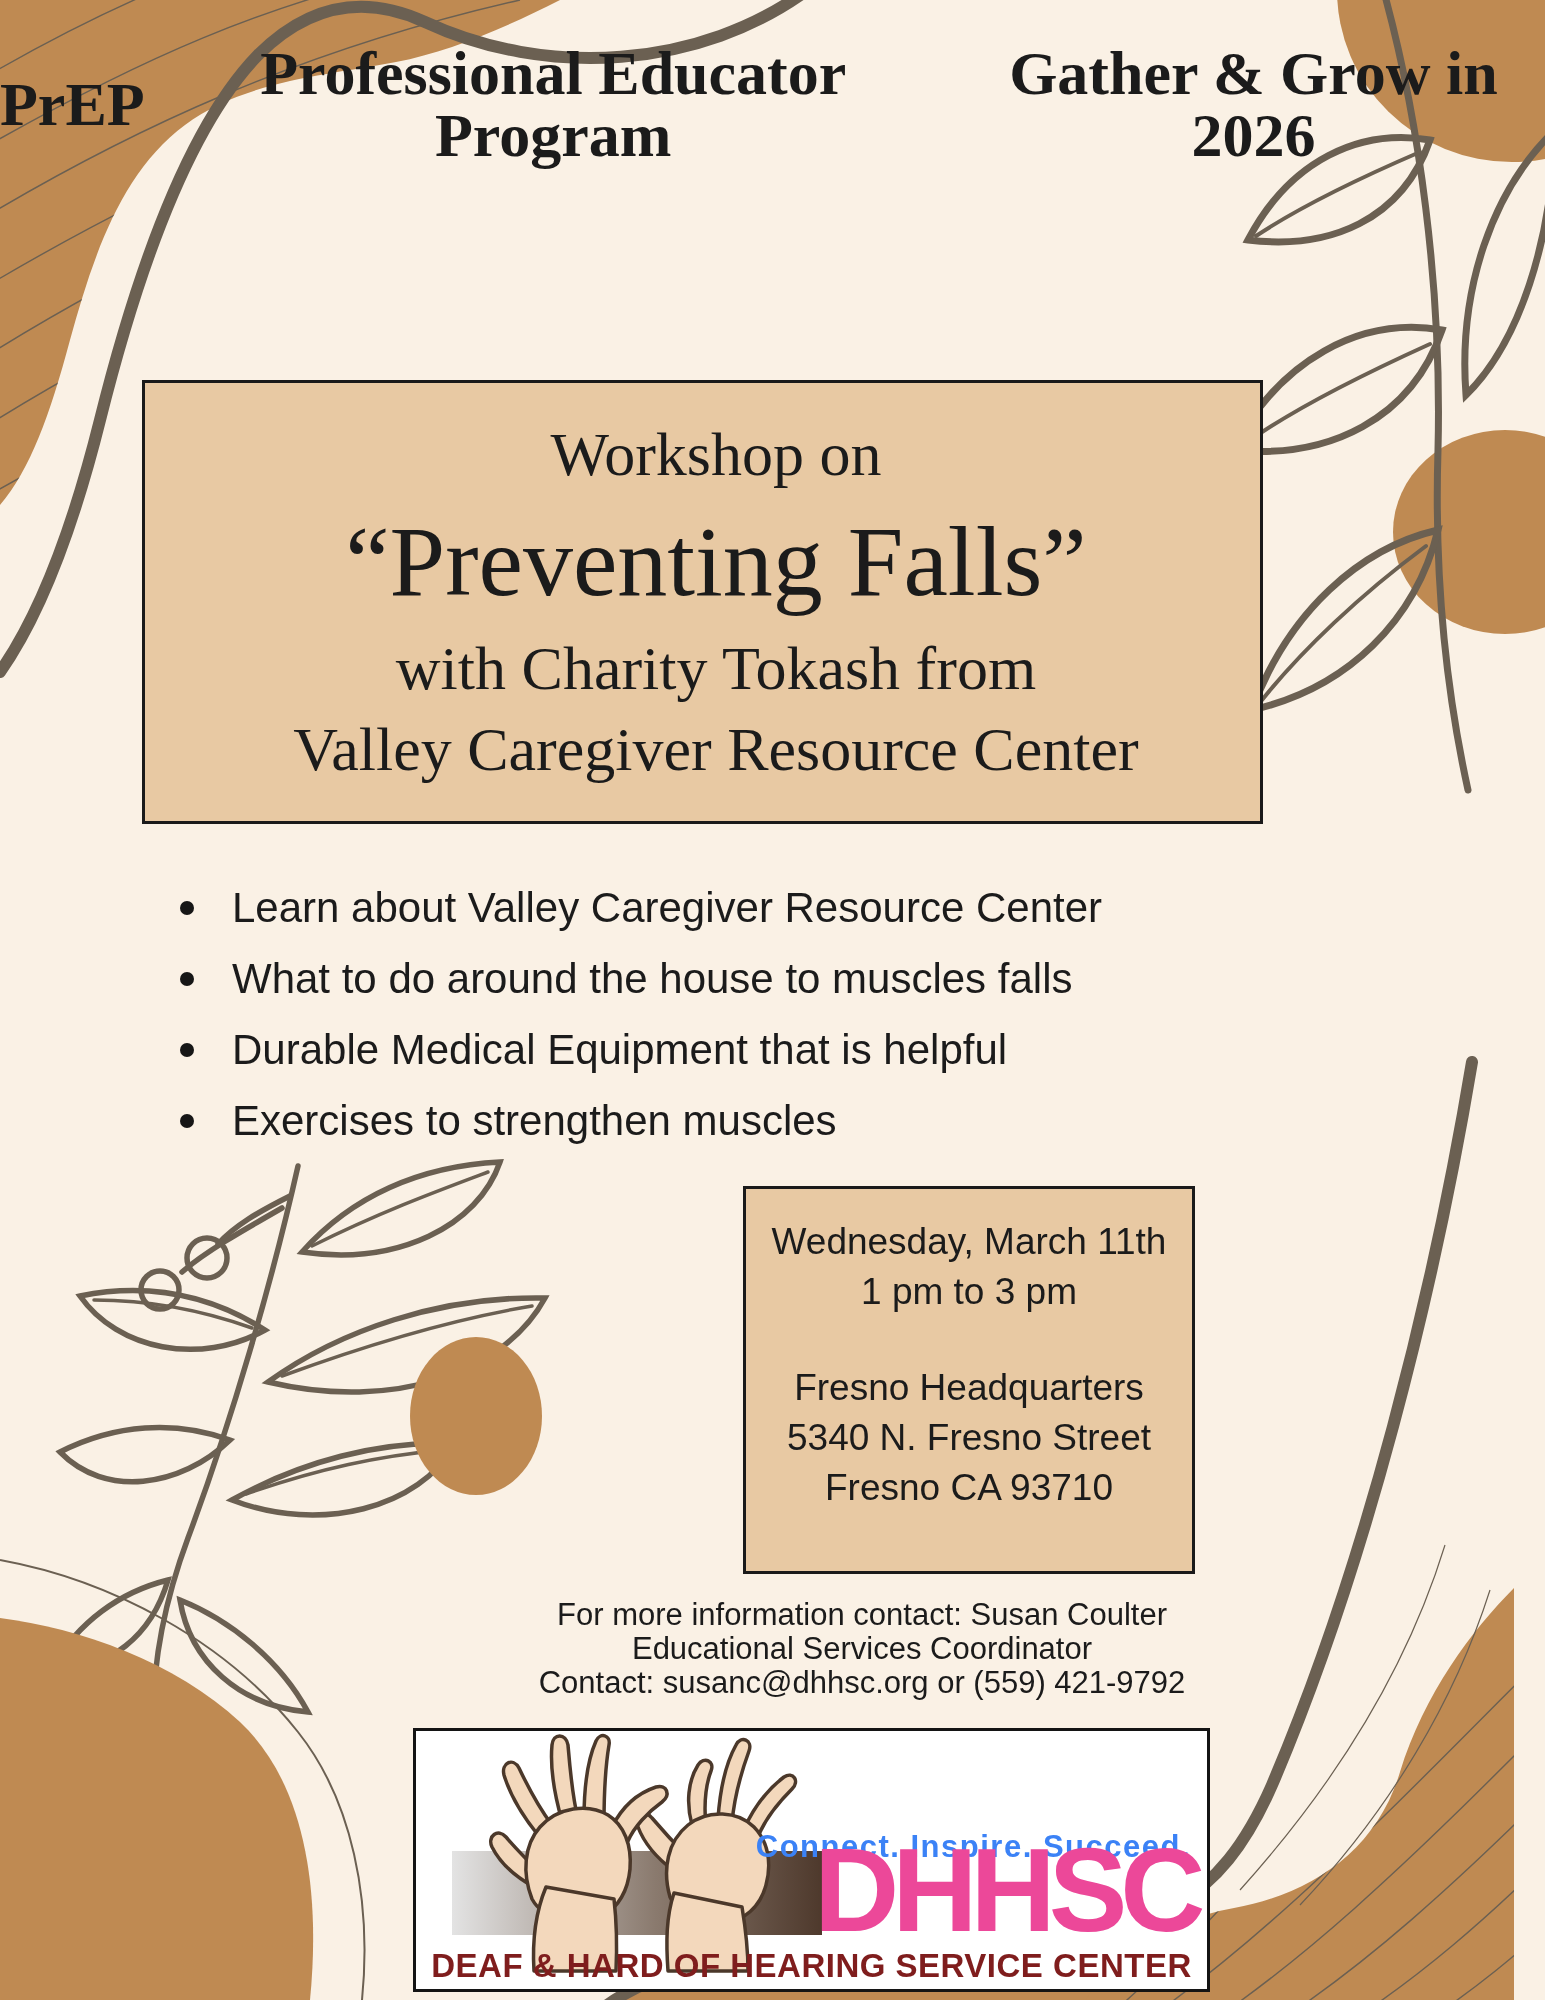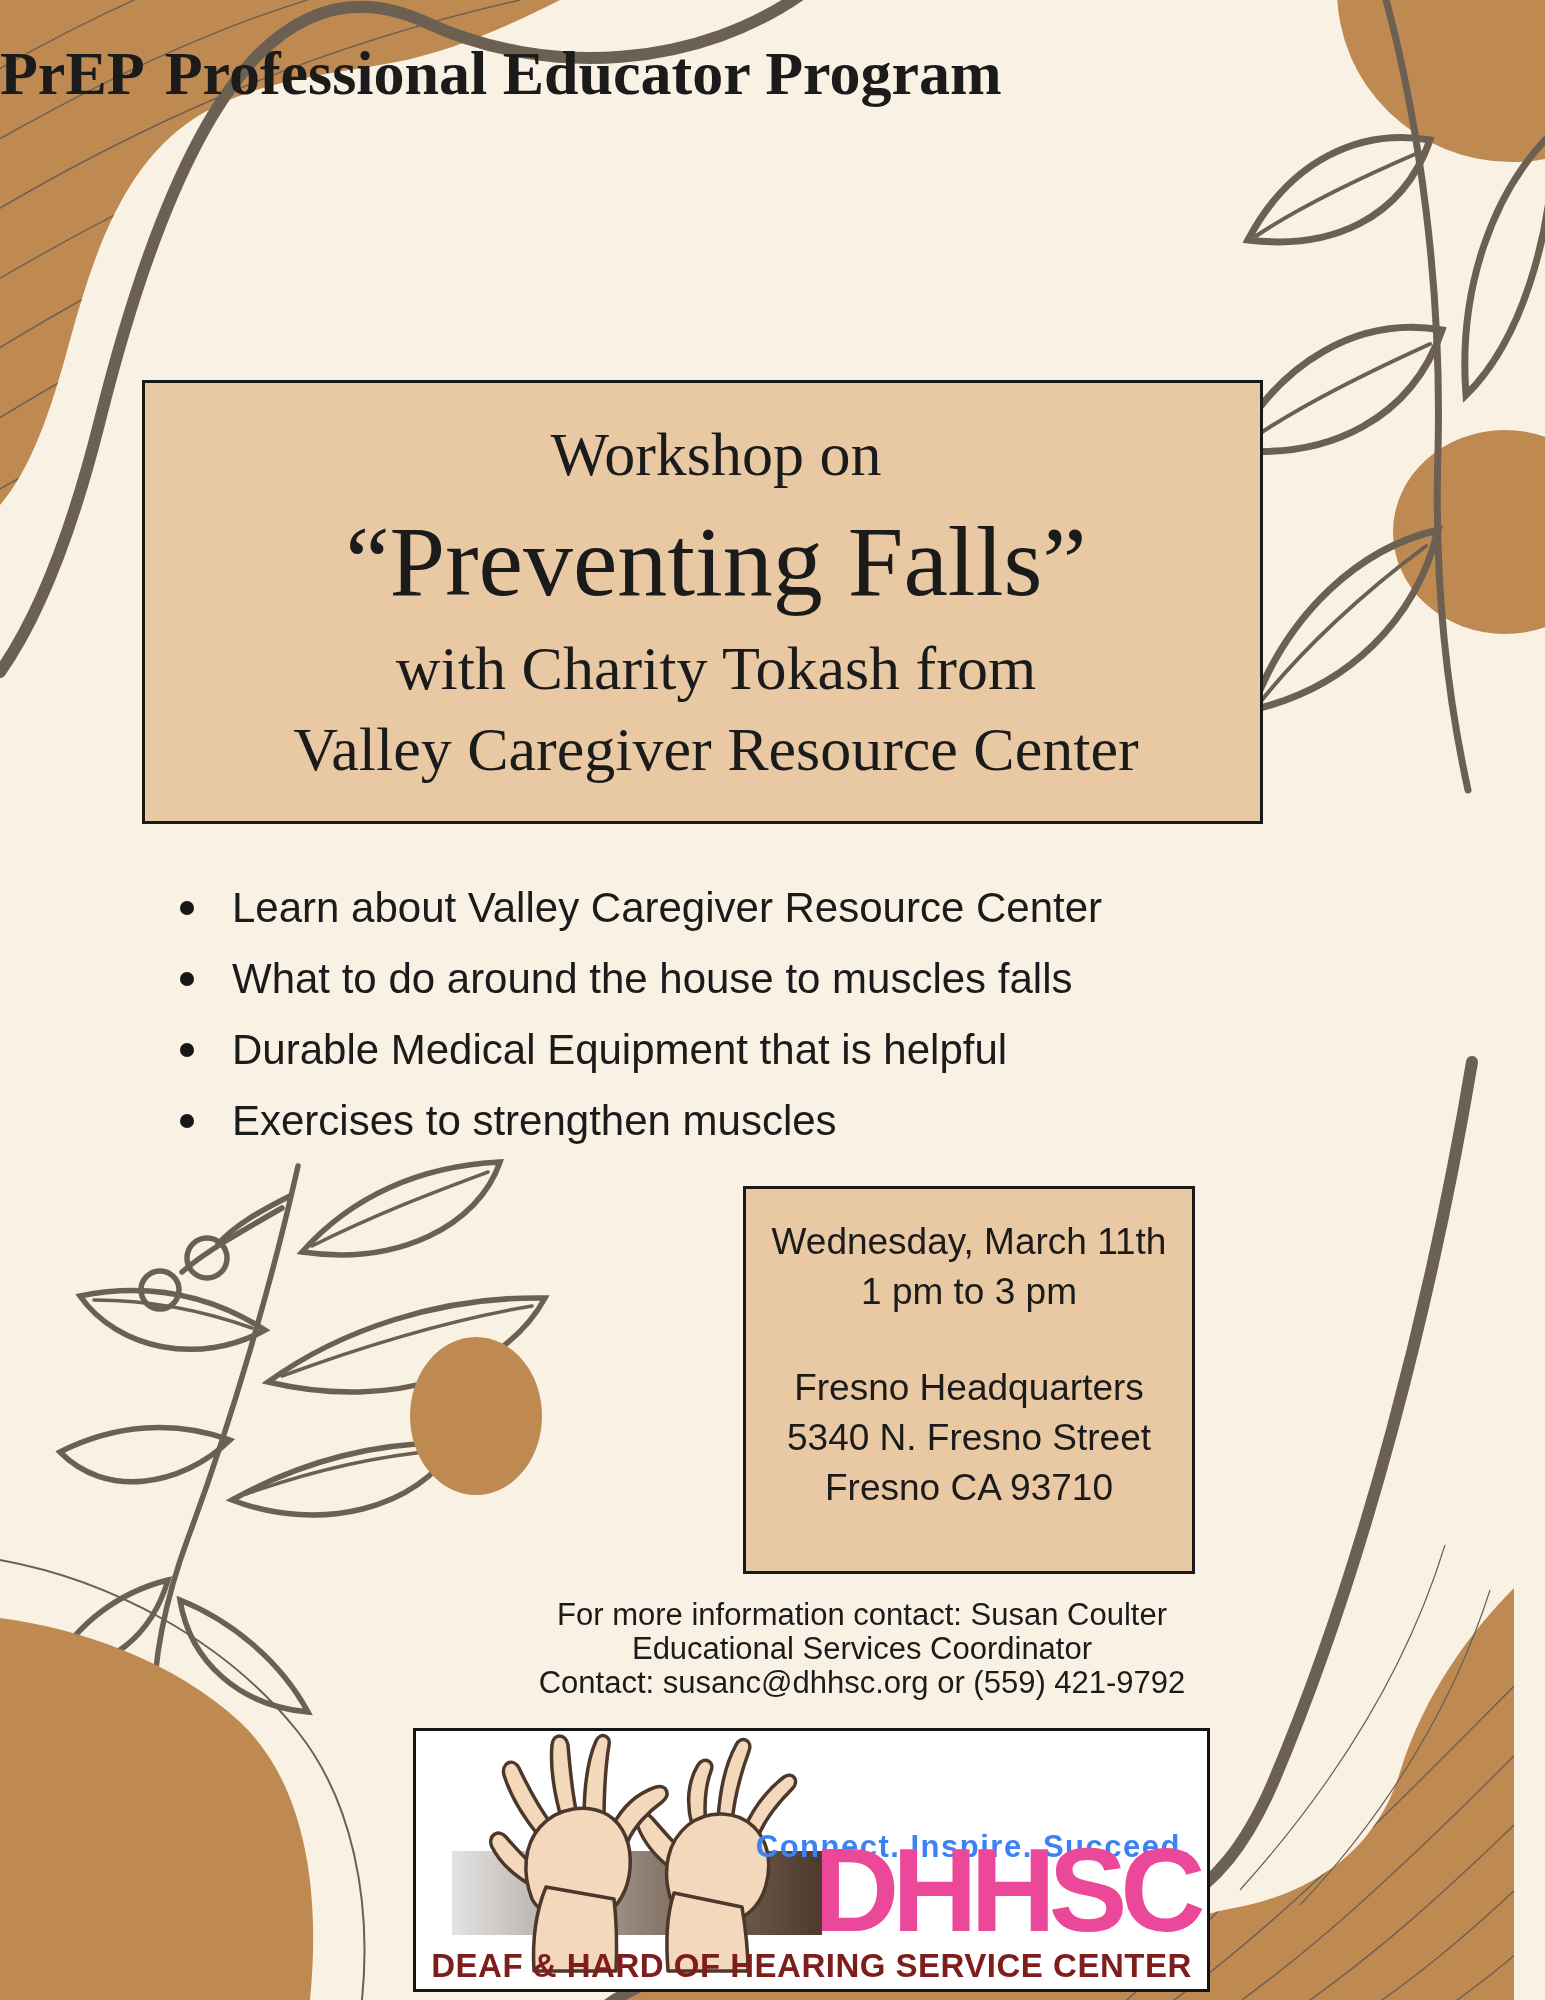--- a/index.html
+++ b/index.html
@@ -166,20 +166,21 @@
   </g>
 
   <path d="M1472,1062 C1434,1290 1366,1565 1272,1785 C1218,1908 1152,1928 1030,1940 C910,1950 775,1942 688,1968 C642,1982 612,1998 592,2018" fill="none" stroke="#6b6052" stroke-width="12" stroke-linecap="round"></path>
 </svg>
 
 <div class="content">
 
   <header class="titles">
     <div>PrEP</div>
     <div>Professional Educator Program</div>
+    <div>Gather &amp; Grow in 2026</div>
   </header>
 
   <section class="workshop-box">
     <div class="ws-line">Workshop on</div>
     <div class="ws-title">“Preventing Falls”</div>
     <div class="ws-line">with Charity Tokash from</div>
     <div class="ws-line">Valley Caregiver Resource Center</div>
   </section>
 
   <ul class="bullets">

